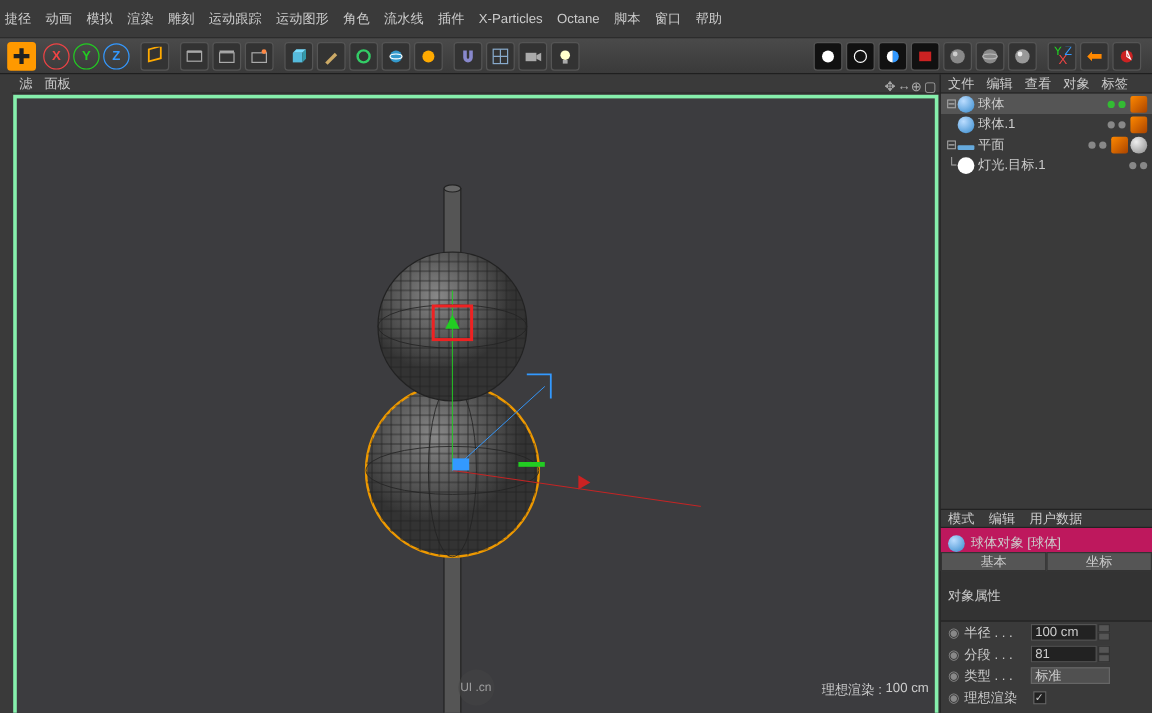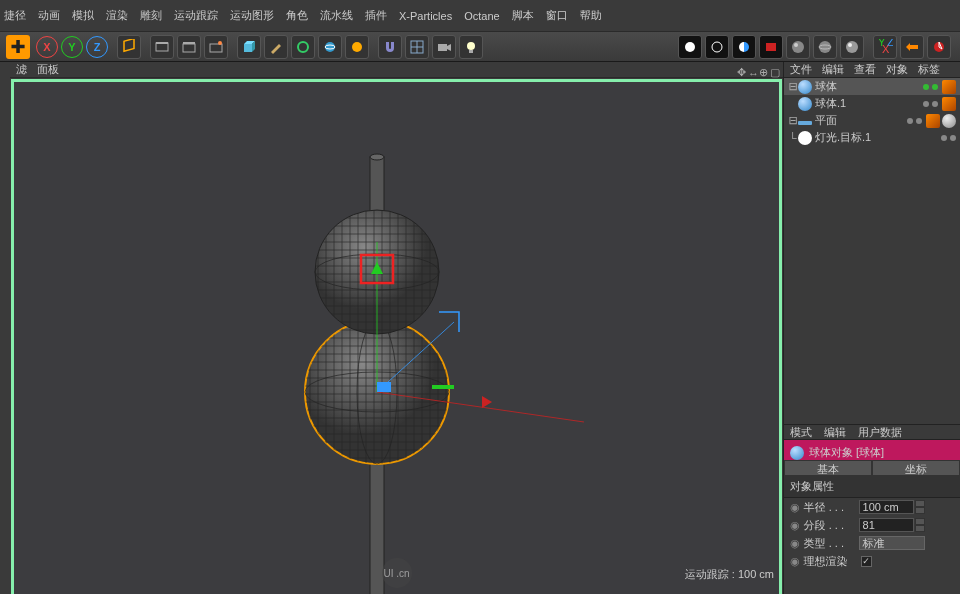--- a/index.html
+++ b/index.html
@@ -58,21 +58,21 @@
 .tag.sel { background: #39f; border-radius:50%; border: 1px solid #fa0; }
 .tag.comp { background: #c33; border-radius:50%; }
 
 
 .attr-tabs { height: 16px; display: flex; align-items: center; padding-left: 6px; border-top: 1px solid #222; border-bottom: 1px solid #222; }
 .attr-tabs span { margin-right: 12px; }
 .attr-title { height: 20px; display: flex; align-items: flex-end; padding-left: 6px; background: #be185d; }
 .attr-title .ico-sphere { margin-right: 5px; }
 .attr-subtabs { height: 16px; display: flex; }
 .attr-subtabs div { flex: 1; text-align: center; line-height: 16px; background: #555; border: 1px solid #333; }
-.attr-section { padding: 3px 6px; background: #333; border-bottom: 1px solid #222; }
+.attr-section { padding: 13px 6px; background: #333; border-bottom: 1px solid #222; }
 .attr-row { height: 18px; display: flex; align-items: center; padding-left: 6px; }
 .attr-row label { width: 55px; }
 .attr-row .bullet { color: #888; margin-right: 4px; }
 .attr-input { width: 55px; height: 14px; background: #222; border: 1px solid #555; padding: 0 3px; display: flex; align-items: center; position: relative; }
 .attr-spin { width: 10px; display: flex; flex-direction: column; margin-left: 1px; }
 .attr-spin div { height: 7px; background: #555; border: 1px solid #333; }
 .attr-combo { width: 66px; height: 14px; background: #505050; border: 1px solid #666; padding: 0 3px; display: flex; align-items: center; }
 .chk { width: 11px; height: 11px; background: #222; border: 1px solid #666; display: inline-flex; align-items: center; justify-content: center; margin-left: 2px; }
 .chk::after { content: '✓'; font-size: 9px; color: #ccc; }
 
@@ -415,15 +415,15 @@
     </div>
     <div class="attr-row">
       <span class="bullet">◉</span>
         <label>理想渲染</label>
       <span class="chk"></span>
     </div>
   </div>
 </div>
 
 <div class="status">
-  <span>运动跟踪 :</span>&nbsp;
+  <span>理想渲染 :</span>&nbsp;
   <span>100 cm</span>
 </div>
 
 </body></html>

